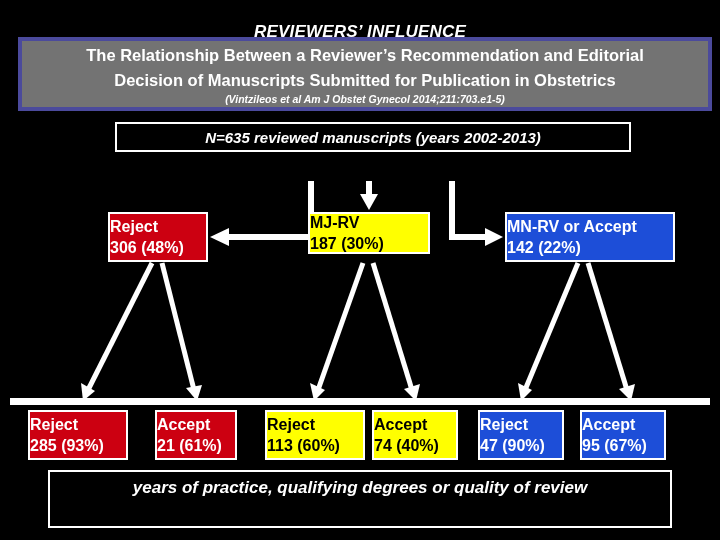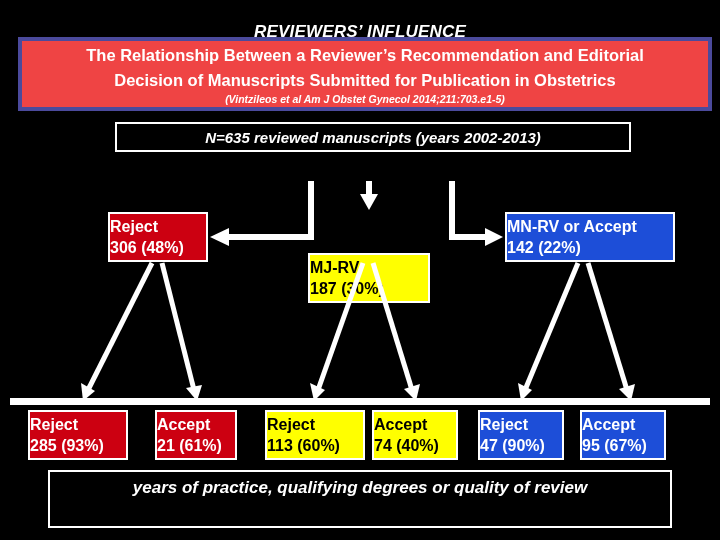--- a/index.html
+++ b/index.html
@@ -16,21 +16,21 @@
     position:absolute;left:0;top:8px;width:720px;
     text-align:center;color:#fff;
     font-size:17px;font-weight:bold;font-style:italic;
     letter-spacing:.2px;
     margin-top:14px;
   }
 
   
   .titlebox{
     position:absolute;left:18px;top:37px;width:694px;height:74px;
-    border:4px solid #4b4a9c;background:#ef4444;box-sizing:border-box;
+    border:4px solid #4b4a9c;background:#737373;box-sizing:border-box;
   }
   .titlebox .t-line{
     color:#fff;font-weight:bold;font-size:16.5px;text-align:center;
     line-height:22px;padding-top:3px;
   }
   .titlebox .t-cite{
     color:#fff;font-weight:bold;font-style:italic;font-size:10.5px;
     text-align:center;line-height:13px;padding-top:2px;
   }
 
@@ -50,21 +50,21 @@
     display:flex;flex-direction:column;align-items:flex-start;
     justify-content:center;font-weight:bold;line-height:21px;
   }
   .cbox .l1{font-size:16px;}
   .cbox .l2{font-size:16px;}
   .red   {background:#cc0011;color:#fff;}
   .yellow{background:#ffff00;color:#000;}
   .green {background:#1d4ed8;color:#fff;}
 
   #box-mj-reject {left:108px;top:212px;width:100px;height:50px;}
-  #box-mj        {left:308px;top:212px;width:122px;height:50px;margin-top:41px;}
+  #box-mj        {left:308px;top:212px;width:122px;height:42px;}
   #box-mn        {left:505px;top:212px;width:170px;height:50px;}
 
   #box-b1{left:28px; top:410px;width:100px;height:50px;}
   #box-b2{left:155px;top:410px;width:82px; height:50px;}
   #box-b3{left:265px;top:410px;width:100px;height:50px;}
   #box-b4{left:372px;top:410px;width:86px; height:50px;}
   #box-b5{left:478px;top:410px;width:86px; height:50px;}
   #box-b6{left:580px;top:410px;width:86px; height:50px;}
 
   

